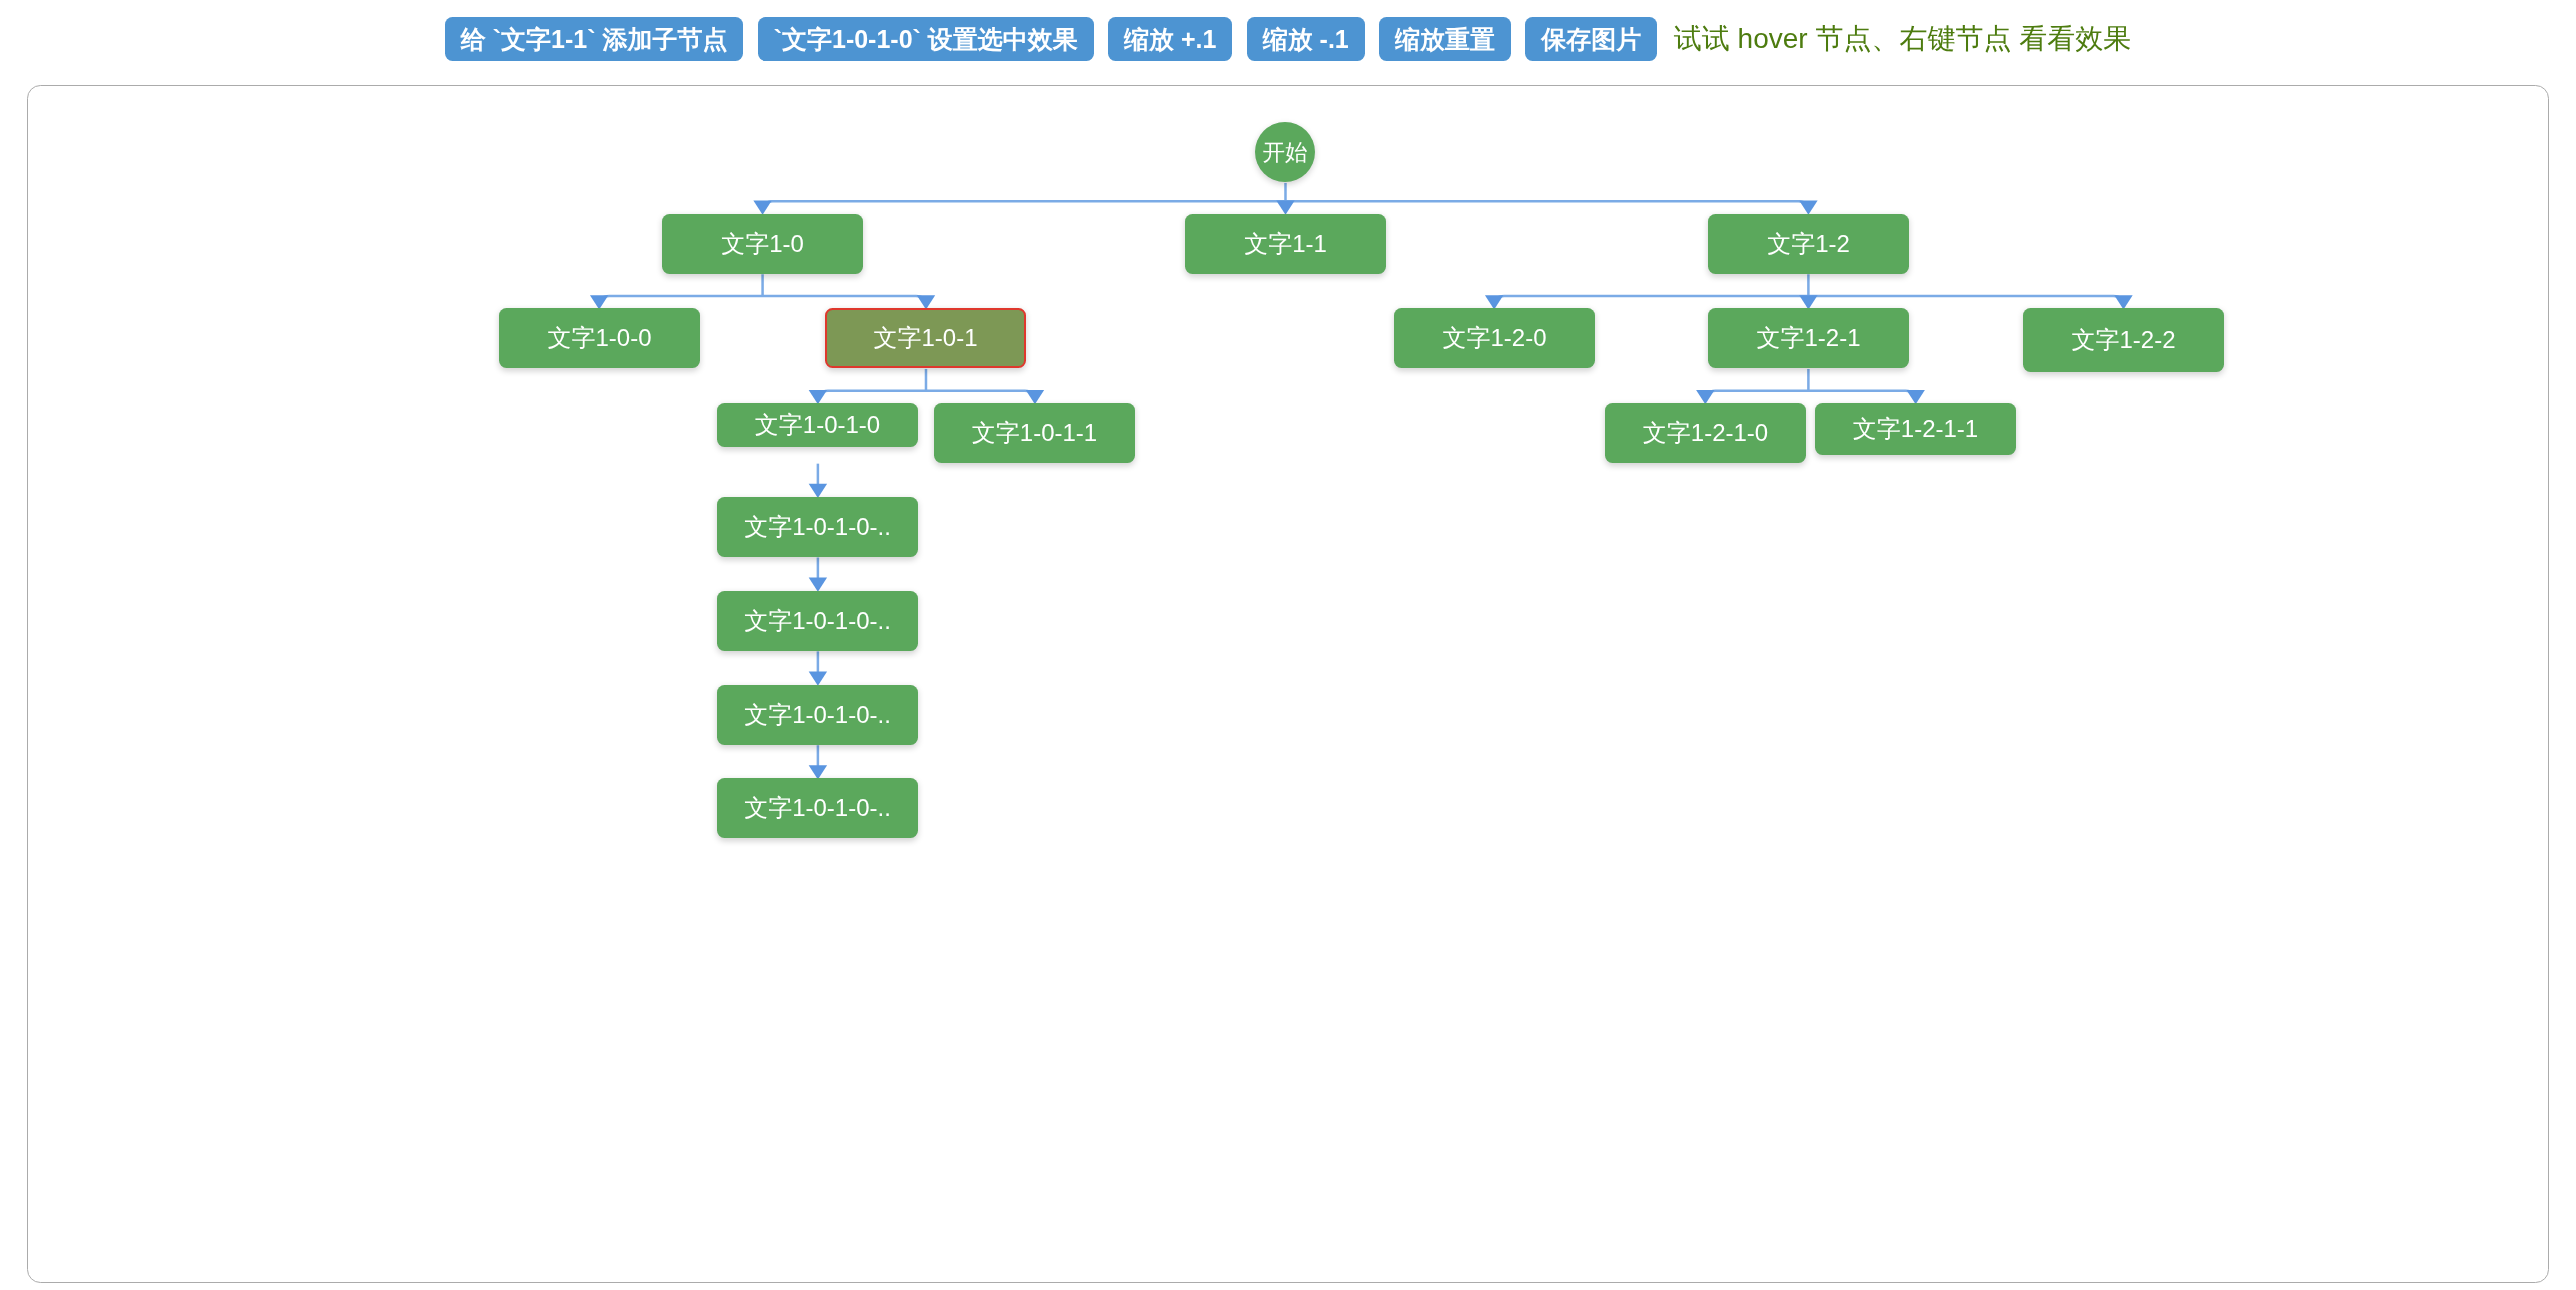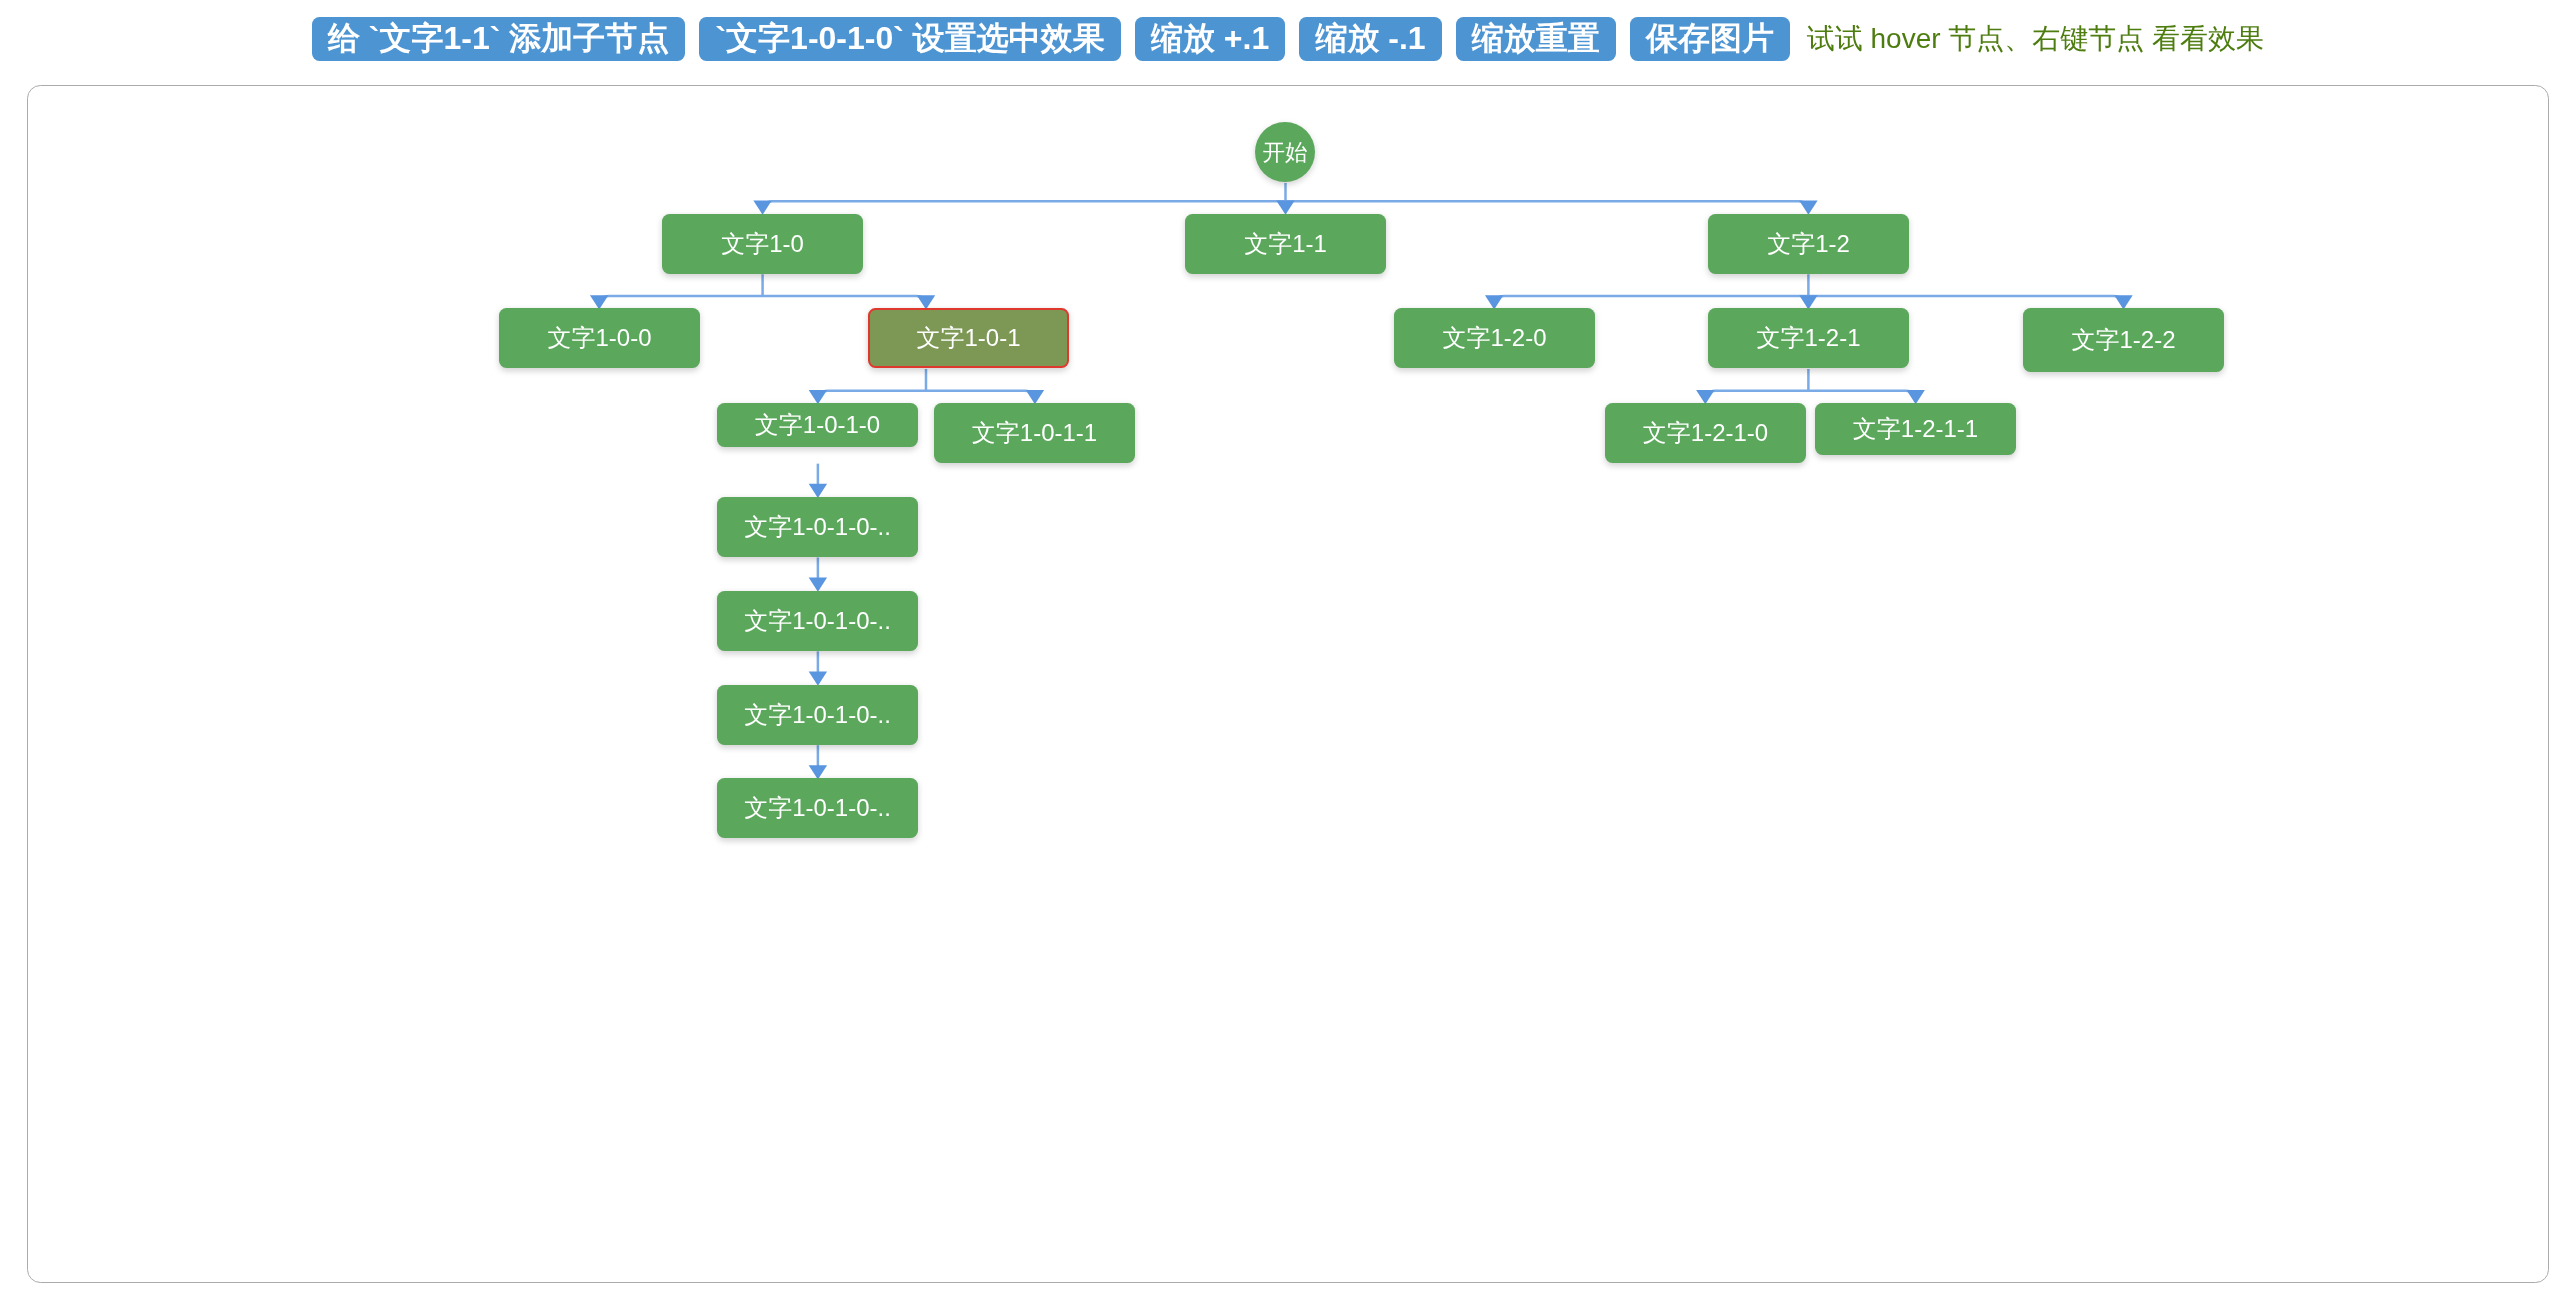--- a/index.html
+++ b/index.html
@@ -10,21 +10,21 @@
   .toolbar{
     position:absolute;top:17px;left:0;right:0;
     display:flex;justify-content:center;align-items:center;gap:14.2px;
     z-index:5;
   }
   .btn{
     display:inline-flex;align-items:center;justify-content:center;
     height:44px;padding:0 16px;border:none;border-radius:7.5px;
     background:var(--blue,#4d94d2);color:#ffffff;
     font-family:"Liberation Sans",sans-serif;
-    font-size:32px;font-weight:700;white-space:nowrap;cursor:pointer;
+    font-size:25px;font-weight:700;white-space:nowrap;cursor:pointer;
   }
   .hint{
     font-size:28px;color:#4d7c0f;white-space:nowrap;padding-left:2.5px;
   }
   .panel{
     position:absolute;left:27px;top:85px;width:2522px;height:1198px;
     background:#ffffff;border:1.7px solid #ababab;border-radius:13.4px;
     box-sizing:border-box;z-index:1;
   }
   #connector-layer{
@@ -40,21 +40,20 @@
     display:flex;align-items:center;justify-content:center;
     background:var(--green,#5ba85c);color:#ffffff;border-radius:7.5px;
     font-size:24px;white-space:nowrap;
     box-shadow:0 2.5px 5.9px rgba(0,0,0,0.18);
     pointer-events:auto;cursor:pointer;
   }
   .tree-node.circle{border-radius:50%;font-size:22.6px;}
   .tree-node.selected{
     background:var(--sel-fill,#7d9855);
     border:2.5px solid var(--sel-border,#df382d);
-    margin-left:43px;
   }
 </style>
 </head>
 <body>
 
 <div class="toolbar">
   <button class="btn">给 `文字1-1` 添加子节点</button>
   <button class="btn">`文字1-0-1-0` 设置选中效果</button>
   <button class="btn">缩放 +.1</button>
   <button class="btn">缩放 -.1</button>

